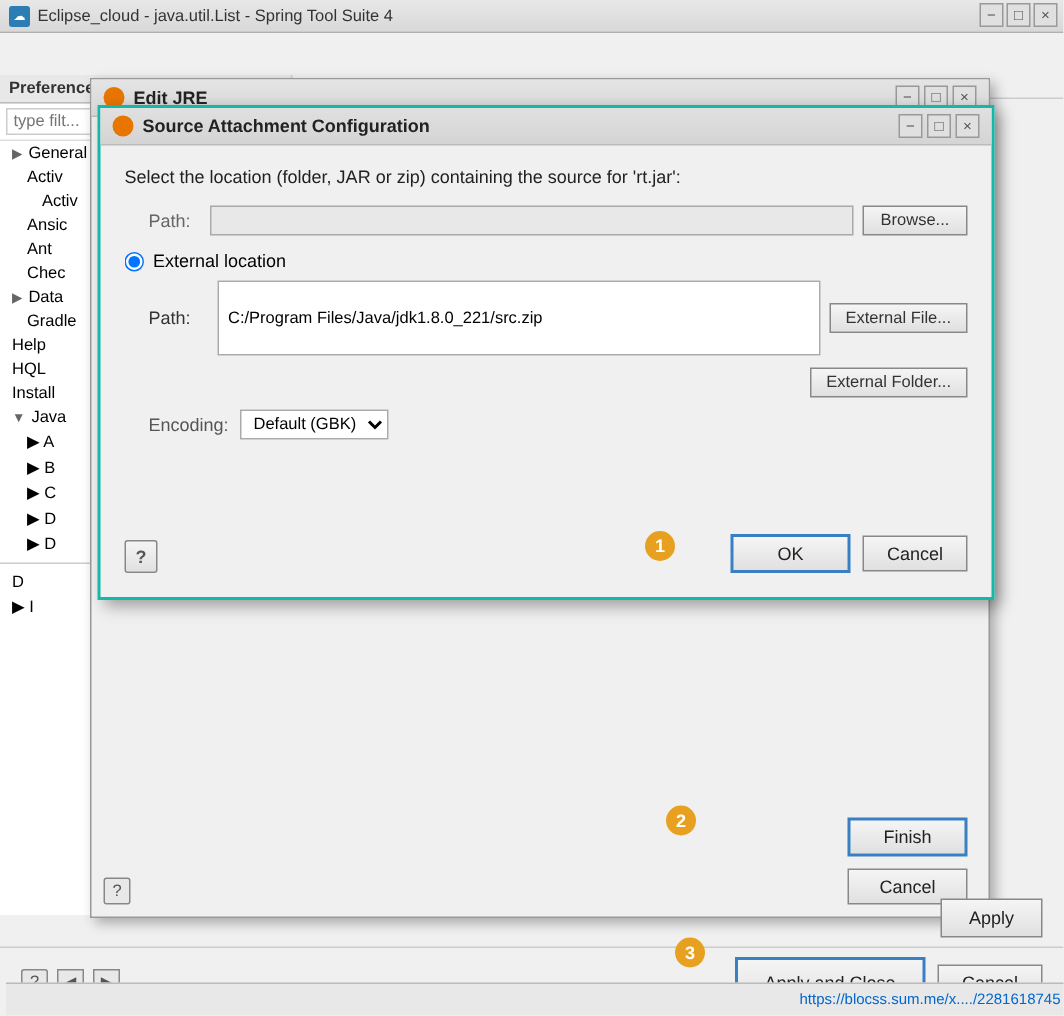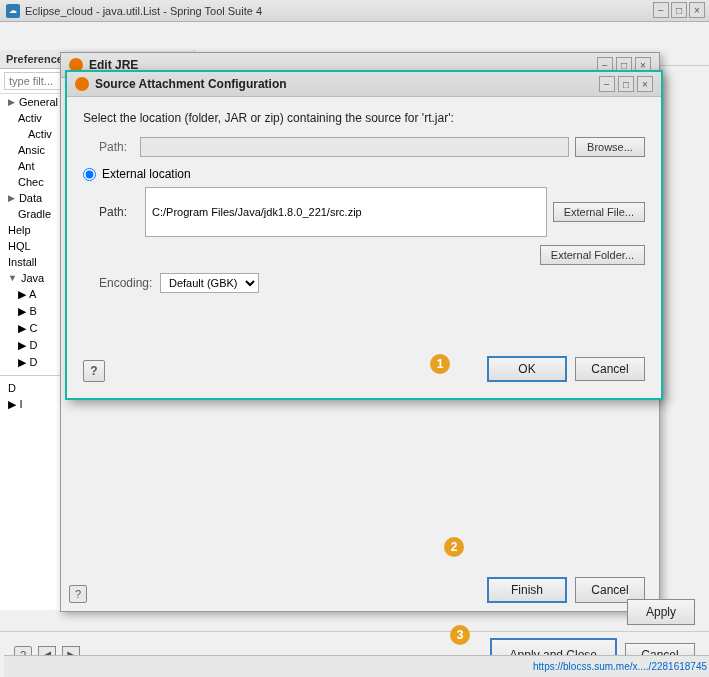--- a/index.html
+++ b/index.html
@@ -363,21 +363,21 @@
 
       <div style="margin-top:8px; border-top:1px solid #ccc; padding-top:4px; font-size:11px;">
         <span style="padding:2px 8px; border:1px solid #ccc; background:#e8e8e8; cursor:pointer; margin-right:4px;">JUnit</span>
         <span style="padding:2px 8px; border:1px solid #ccc; background:#e8e8e8; cursor:pointer;">Properties Files Edi ▼</span>
       </div>
     </div>
 
     <div style="position:absolute; bottom:8px; left:8px;">
       <div class="help-icon">?</div>
     </div>
-    <div style="position:absolute; bottom:8px; right:14px; display:flex; gap:8px;">
+    <div style="position:absolute; bottom:8px; right:14px; display:flex; gap:8px;flex-direction:column;">
       <button class="btn-finish">Finish</button>
       <button class="btn-cancel">Cancel</button>
     </div>
   </div>
 
   <div style="position:absolute; bottom:46px; right:0; width:400px; display:flex; justify-content:flex-end; padding:6px 14px;">
     <button class="btn-apply">Apply</button>
   </div>
 
   <div style="position:absolute; bottom:0; left:0; width:709px; height:46px; background:#f0f0f0; border-top:1px solid #ccc; display:flex; align-items:center; justify-content:space-between; padding:0 14px;">

